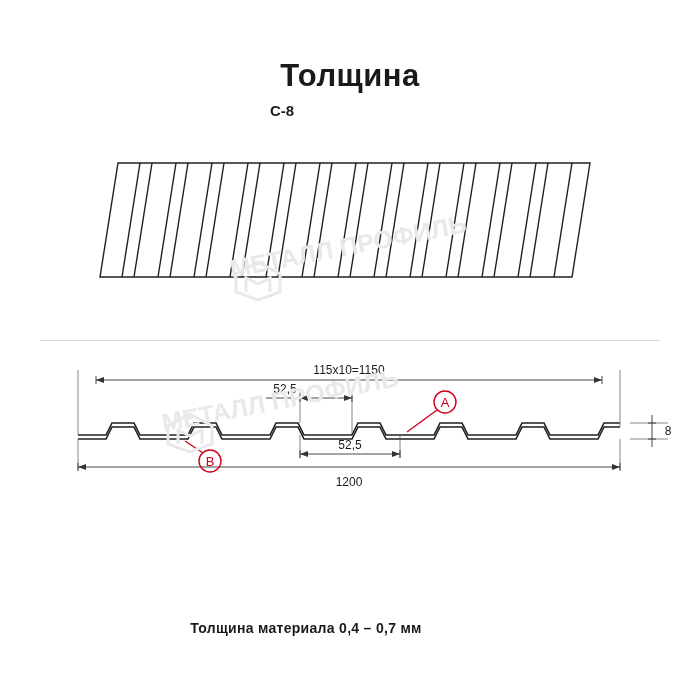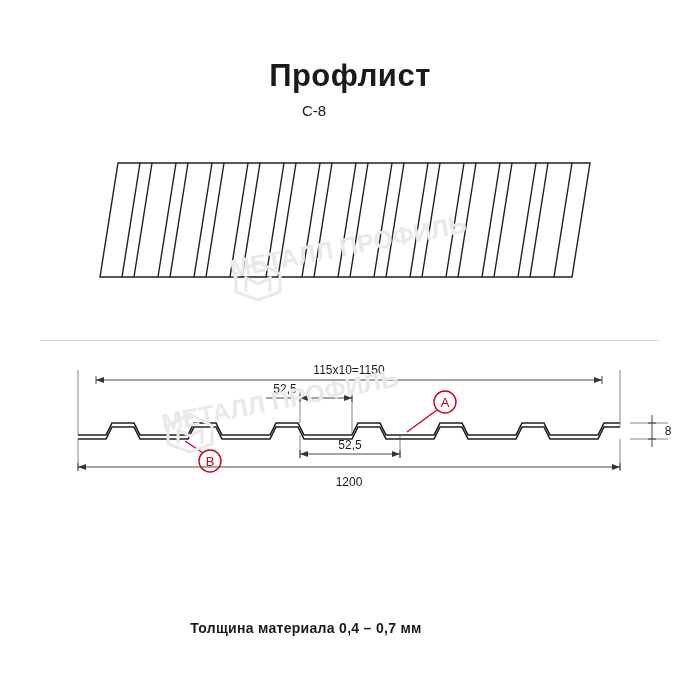--- a/index.html
+++ b/index.html
@@ -31,23 +31,22 @@
     letter-spacing: 0.5px;
     color: #1a1a1a;
   }
   .subtitle {
     position: absolute;
     top: 102px;
     left: 0;
     width: 564px;
     text-align: center;
     font-size: 15px;
-    font-weight: normal;
-    color: #1a1a1a;
-    padding-left: 32px;
+    font-weight: bold;
+    color: #1a1a1a;
   }
   .footer-note {
     position: absolute;
     top: 620px;
     left: 0;
     width: 612px;
     text-align: center;
     font-size: 14px;
     font-weight: bold;
     letter-spacing: 0.3px;
@@ -90,21 +89,21 @@
     position: absolute;
     pointer-events: none;
     user-select: none;
   }
 </style>
 </head>
 <body>
 
 <div class="page">
 
-  <div class="title">Профлист</div>
+  <div class="title">Толщина</div>
   <div class="subtitle">C-8</div>
 
   <svg class="art" width="700" height="340" viewBox="0 0 700 340">
     <g fill="none" stroke="#231f20" stroke-width="1.4" stroke-linejoin="miter">
 
       <path d="M118,163 L590,163 L572,277 L100,277 Z" fill="#ffffff"></path>
 
       <path d="M140,163 L122,277"></path>
       <path d="M152,163 L134,277"></path>
       <path d="M176,163 L158,277"></path>

